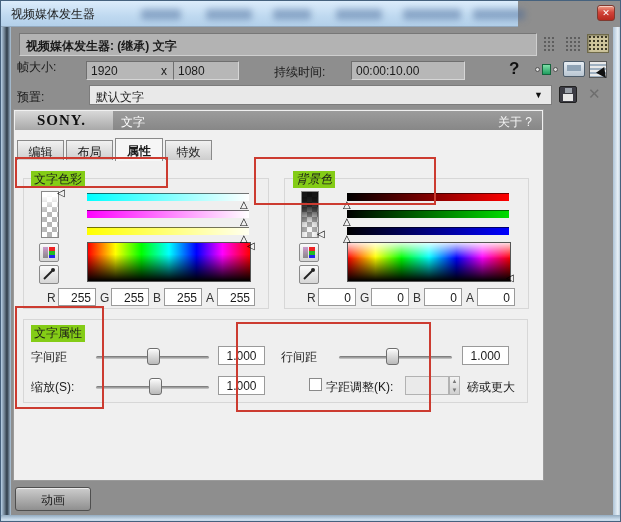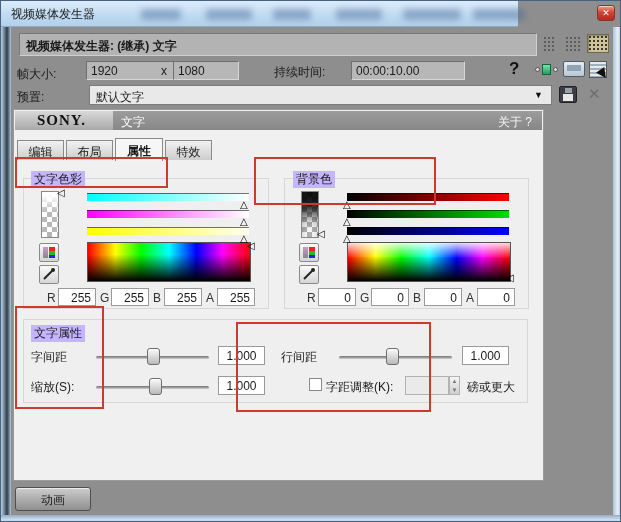--- a/index.html
+++ b/index.html
@@ -69,21 +69,21 @@
     font-family:"Liberation Serif","DejaVu Serif",serif;font-weight:bold;font-size:15px;
     letter-spacing:1px;padding:1px 8px 0 22px;}
   .sony-name{position:absolute;left:106px;top:3px;color:#fff;}
   .sony-about{position:absolute;right:10px;top:3px;color:#f4f4f4;}
 
   .tab{top:139px;height:20px;background:linear-gradient(#f1f1f1,#cdcdcd);
     border:1px solid #8a8a8a;border-bottom:none;text-align:center;padding-top:3px;}
   .tab.active{top:137px;height:23px;background:#f6f6f6;font-weight:bold;padding-top:4px;z-index:3;}
 
   .groupbox{border:1px solid #d7d7d7;background:#efefef;}
-  .group-label{background:#c4b5fd;padding:0 3px;z-index:2;}
+  .group-label{background:#84cc16;padding:0 3px;z-index:2;}
 
   .checker{background-color:#fff;background-image:
     linear-gradient(45deg,#b5b5b5 25%,transparent 25%,transparent 75%,#b5b5b5 75%),
     linear-gradient(45deg,#b5b5b5 25%,transparent 25%,transparent 75%,#b5b5b5 75%);
     background-size:10px 10px;background-position:0 0,5px 5px;border:1px solid #888;}
   .alpha-white{box-shadow:inset 0 18px 12px -6px #fff;}
   .alpha-dark{box-shadow:inset 0 30px 16px -8px rgba(0,0,0,.92);}
   .chbar{height:8px;border-top:1px solid rgba(0,0,0,.55);}
   .bar-cyan{background:linear-gradient(to right,#00ffff,#ffffff);}
   .bar-magenta{background:linear-gradient(to right,#ff00ff,#ffffff);}
@@ -138,21 +138,21 @@
 
   <div class="abs border-left"></div>
   <div class="abs border-right"></div>
   <div class="abs border-bottom"></div>
 
   <div class="abs header-inset">视频媒体发生器: (继承) 文字</div>
   <div class="abs view-icon" style="left:542px;"></div>
   <div class="abs view-icon" style="left:564px;width:15px;"></div>
   <div class="abs view-icon pressed" style="left:586px;"></div>
 
-  <div class="abs lbl" style="left:16px;top:65px;">帧大小:</div>
+  <div class="abs lbl" style="left:16px;top:58px;">帧大小:</div>
   <div class="abs sunken-field" style="left:85px;top:60px;width:90px;">1920</div>
   <div class="abs lbl" style="left:160px;top:63px;">x</div>
   <div class="abs sunken-field" style="left:172px;top:60px;width:66px;">1080</div>
   <div class="abs lbl" style="left:273px;top:63px;">持续时间:</div>
   <div class="abs sunken-field" style="left:350px;top:60px;width:114px;">00:00:10.00</div>
   <div class="abs help-q" style="left:508px;top:58px;">?</div>
   <div class="abs plug-icon" style="left:534px;top:63px;">
     <span class="plug-dot" style="left:0;"></span>
     <span class="plug-body"></span>
     <span class="plug-dot" style="left:18px;"></span>
@@ -209,21 +209,21 @@
   <div class="abs rgba-lbl" style="left:46px;top:290px;">R</div>
   <div class="abs val-box" style="left:57px;top:287px;width:38px;">255</div>
   <div class="abs rgba-lbl" style="left:99px;top:290px;">G</div>
   <div class="abs val-box" style="left:110px;top:287px;width:38px;">255</div>
   <div class="abs rgba-lbl" style="left:152px;top:290px;">B</div>
   <div class="abs val-box" style="left:163px;top:287px;width:38px;">255</div>
   <div class="abs rgba-lbl" style="left:205px;top:290px;">A</div>
   <div class="abs val-box" style="left:216px;top:287px;width:38px;">255</div>
 
   <div class="abs groupbox" style="left:283px;top:177px;width:245px;height:131px;"></div>
-  <div class="abs group-label" style="left:292px;top:170px;">背景色</div>
+  <div class="abs group-label" style="left:292px;top:170px;font-style:italic;">背景色</div>
   <div class="abs checker alpha-dark" style="left:300px;top:190px;width:18px;height:47px;"></div>
   <div class="abs tri" style="left:316px;top:228px;">◁</div>
   <div class="abs chbar bar-red" style="left:346px;top:192px;width:162px;"></div>
   <div class="abs tri" style="left:342px;top:199px;">△</div>
   <div class="abs chbar bar-green" style="left:346px;top:209px;width:162px;"></div>
   <div class="abs tri" style="left:342px;top:216px;">△</div>
   <div class="abs chbar bar-blue" style="left:346px;top:226px;width:162px;"></div>
   <div class="abs tri" style="left:342px;top:233px;">△</div>
   <div class="abs spectrum lighttop" style="left:346px;top:241px;width:164px;height:40px;"></div>
   <div class="abs tri" style="left:505px;top:272px;">◁</div>

